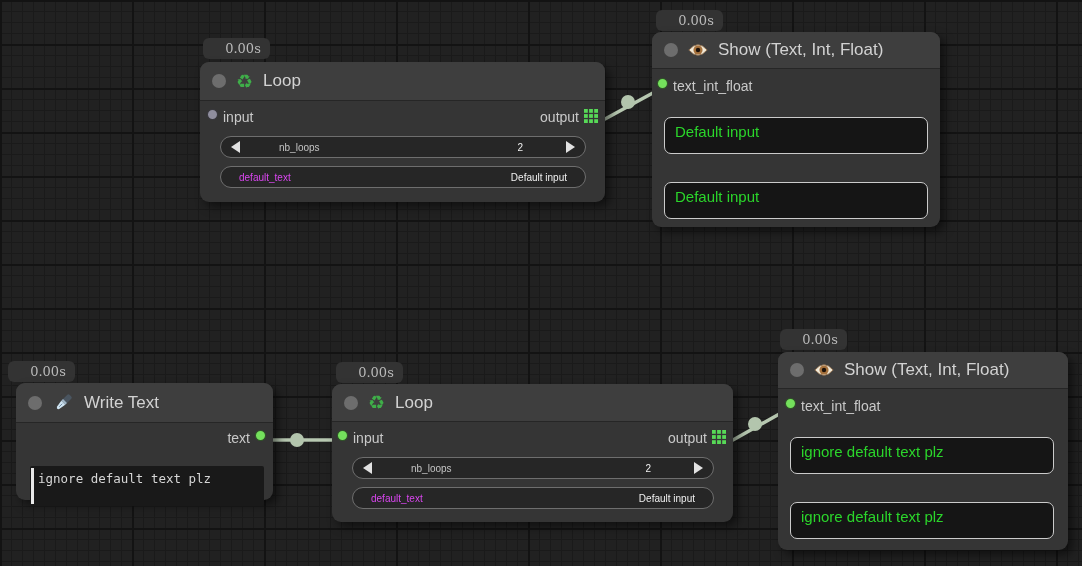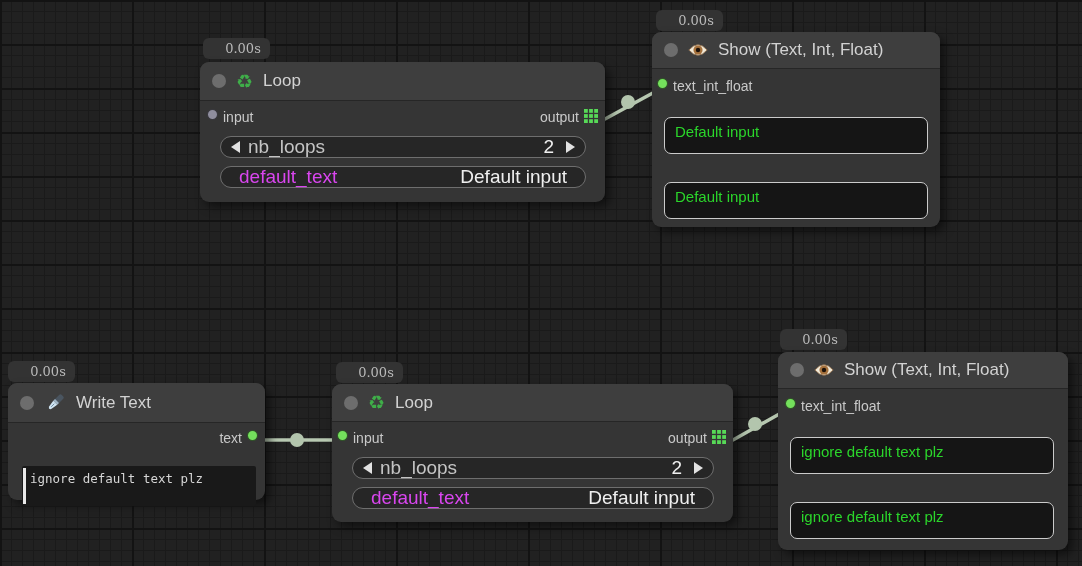--- a/index.html
+++ b/index.html
@@ -33,21 +33,21 @@
   .node-title{font-size:17px;color:#d2d2d2;white-space:nowrap;}
   .recycle{font-size:19px;color:#3fae49;line-height:1;margin:0 1px;}
   .slot{position:absolute;display:flex;align-items:flex-start;gap:5px;font-size:14px;color:#c9c9c9;height:20px;}
   .dot{width:11px;height:11px;border-radius:50%;box-sizing:border-box;border:1px solid rgba(12,12,12,.65);flex:0 0 auto;}
   .dot.green{background:#74e05c;}
   .dot.gray{background:#8f8e9e;}
   .gridicon{width:14px;height:14px;flex:0 0 auto;}
   .widget{
     position:absolute;left:20px;height:22px;background:#262626;
     border:1px solid #6e6e6e;border-radius:12px;box-sizing:border-box;
-    display:flex;align-items:center;font-size:19px;
+    display:flex;align-items:center;font-size:10px;gap:31px;
   }
   .arr-l{width:0;height:0;border-top:6px solid transparent;border-bottom:6px solid transparent;border-right:9px solid #e2e2e2;margin-left:10px;}
   .arr-r{width:0;height:0;border-top:6px solid transparent;border-bottom:6px solid transparent;border-left:9px solid #e2e2e2;margin-right:10px;margin-left:12px;}
   .wlabel{margin-left:8px;color:#c4c4c4;}
   .wlabel.dim{margin-left:18px;color:#d946ef;}
   .wvalue{margin-left:auto;color:#efefef;}
   .showbox{
     position:absolute;left:12px;width:264px;height:37px;background:#151515;
     border:1px solid #cbcbcb;border-radius:7px;box-sizing:border-box;
     padding:5px 10px;font-size:15px;color:#2bd52b;overflow:hidden;
@@ -130,21 +130,21 @@
       <span class="node-title">Show (Text, Int, Float)</span>
     </div>
     <div class="slot" style="left:5px;top:46px">
       <span class="dot green"></span>
       <span>text_int_float</span>
     </div>
     <div class="showbox" style="top:85px">Default input</div>
     <div class="showbox" style="top:150px">Default input</div>
   </div>
 
-  <div class="node" style="left:8px;top:383px;width:257px;height:117px">
+  <div class="node" style="left:16px;top:383px;width:257px;height:117px">
     <div class="titlebar" style="height:39px">
       <span class="collapse-dot"></span>
       <svg class="penicon" viewBox="0 0 24 24">
         <g transform="rotate(45 12 12)">
           <rect x="9.2" y="1.5" width="5.6" height="9.5" rx="1.6" fill="#4a5560"></rect>
           <rect x="9.2" y="9.2" width="5.6" height="2.4" fill="#9fb4c4"></rect>
           <path d="M9.2 11.6 h5.6 L13.6 19 q-1.6 2.6 -3.2 0 Z" fill="#cfe4f2"></path>
           <circle cx="12" cy="15.6" r="1" fill="#5b7documentation" fill-opacity="0"></circle>
           <line x1="12" y1="13" x2="12" y2="17.4" stroke="#6f8ba0" stroke-width="0.9"></line>
         </g>

